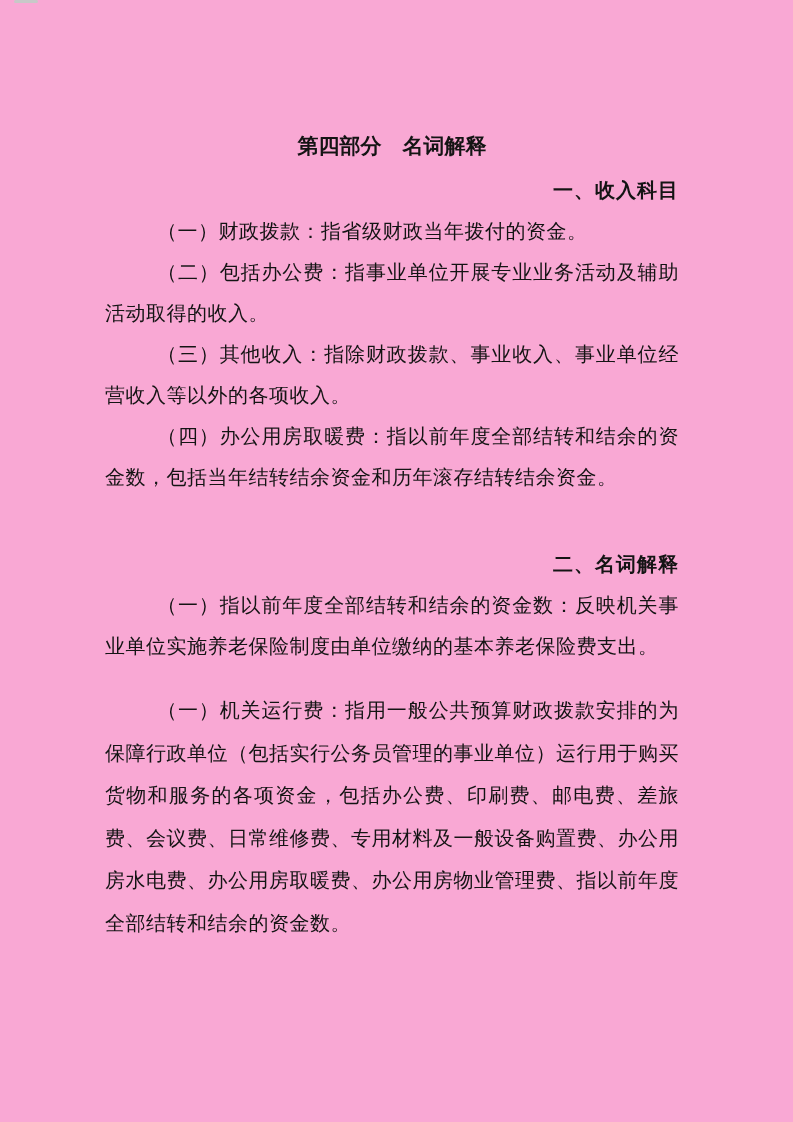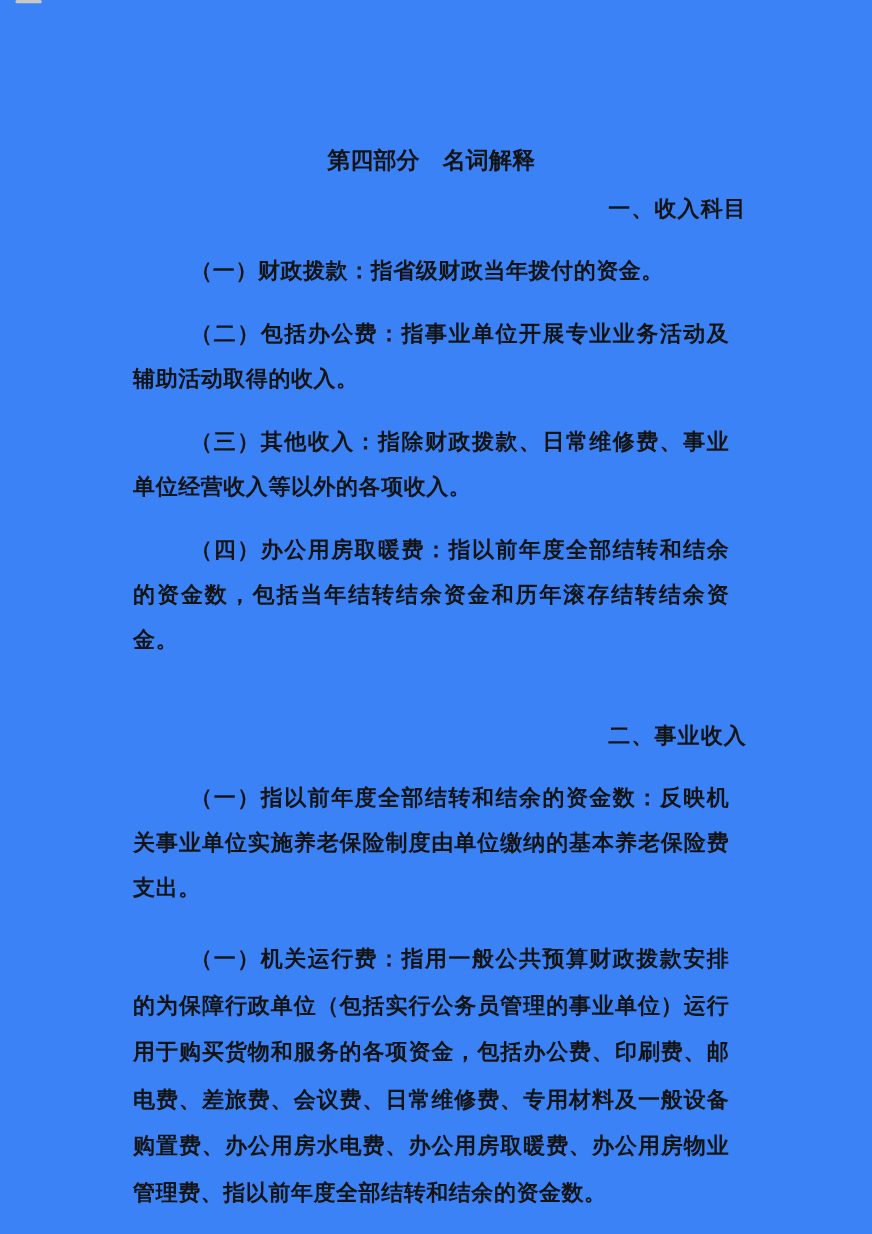--- a/index.html
+++ b/index.html
@@ -4,21 +4,21 @@
 <style>
   html, body {
     margin: 0;
     padding: 0;
     background: #ffffff;
   }
   .page {
     position: relative;
     width: 793px;
     height: 1122px;
-    background: #3b82f6;
+    background: #f9a8d4;
     overflow: hidden;
     font-family: "Liberation Serif", "DejaVu Serif", serif;
     color: #141414;
     box-sizing: border-box;
   }
   .content {
     position: absolute;
     left: 105px;
     top: 0;
     width: 574px;
@@ -43,23 +43,23 @@
   .heading {
     margin: 3px 0 0 0;
     font-size: 20px;
     font-weight: 700;
     line-height: 41px;
     text-indent: 52px;
     letter-spacing: 1px;
     text-align: right;
   }
   .para {
-    margin: 16px;
+    margin: 0;
     font-size: 20px;
-    font-weight: 700;
+    font-weight: 400;
     line-height: 41px;
     text-indent: 52px;
     text-align: justify;
     text-justify: inter-character;
     letter-spacing: 0.5px;
   }
   .section-3 .para {
     line-height: 42.5px;
   }
   .scan-artifact {
@@ -79,26 +79,26 @@
   <div class="scan-artifact"></div>
 
   <div class="content">
 
     <h1 class="doc-title">第四部分　名词解释</h1>
 
     <div class="section section-1">
       <h2 class="heading">一、收入科目</h2>
       <p class="para">（一）财政拨款：指省级财政当年拨付的资金。</p>
       <p class="para">（二）包括办公费：指事业单位开展专业业务活动及辅助活动取得的收入。</p>
-      <p class="para">（三）其他收入：指除财政拨款、日常维修费、事业单位经营收入等以外的各项收入。</p>
+      <p class="para">（三）其他收入：指除财政拨款、事业收入、事业单位经营收入等以外的各项收入。</p>
       <p class="para">（四）办公用房取暖费：指以前年度全部结转和结余的资金数，包括当年结转结余资金和历年滚存结转结余资金。</p>
     </div>
 
     <div class="section section-2">
-      <h2 class="heading">二、事业收入</h2>
+      <h2 class="heading">二、名词解释</h2>
       <p class="para">（一）指以前年度全部结转和结余的资金数：反映机关事业单位实施养老保险制度由单位缴纳的基本养老保险费支出。</p>
     </div>
 
     <div class="section section-3">
       <p class="para">（一）机关运行费：指用一般公共预算财政拨款安排的为保障行政单位（包括实行公务员管理的事业单位）运行用于购买货物和服务的各项资金，包括办公费、印刷费、邮电费、差旅费、会议费、日常维修费、专用材料及一般设备购置费、办公用房水电费、办公用房取暖费、办公用房物业管理费、指以前年度全部结转和结余的资金数。</p>
     </div>
 
   </div>
 </div>
 

